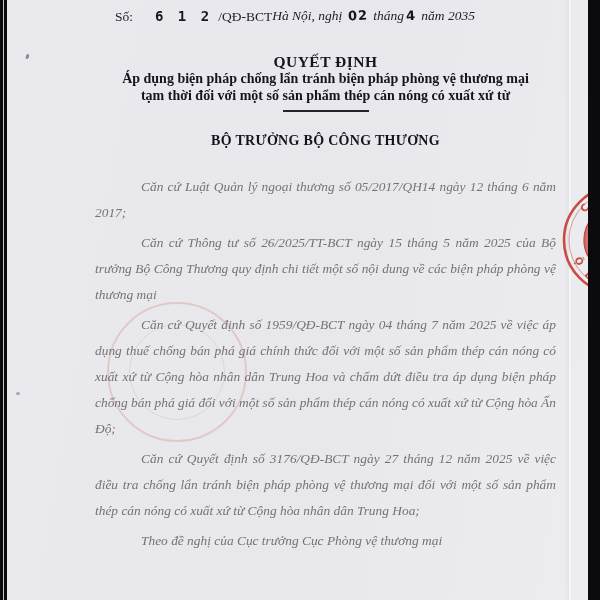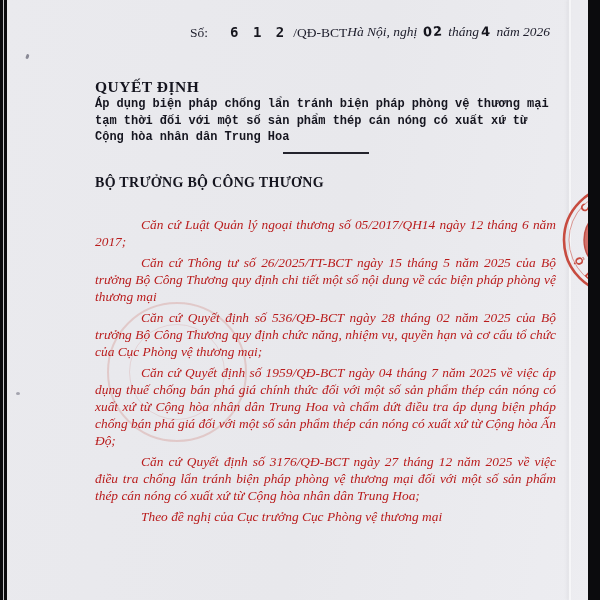--- a/index.html
+++ b/index.html
@@ -20,46 +20,46 @@
   }
   .fold-line{
     position:absolute;left:569px;top:0;width:2px;height:600px;z-index:4;
     background:rgba(255,255,255,.5);box-shadow:-2px 0 3px rgba(120,120,135,.12);
   }
   .content{
     position:absolute;left:95px;top:0;width:461px;z-index:6;
   }
   
   .doc-header{
-    margin-top:24px;display:flex;justify-content:flex-end;align-items:flex-start;
+    margin-top:8px;display:flex;justify-content:flex-start;align-items:flex-start;
     padding-left:20px;font-size:13.5px;
   }
   .doc-number{white-space:nowrap;color:#20202e;}
   .doc-number .num{
     font-family:"DejaVu Sans Mono",monospace;font-weight:700;font-size:14px;
     letter-spacing:3px;margin:0 6px 0 22px;color:#17171f;
   }
   .dateline{font-style:italic;white-space:nowrap;color:#20202e;padding-right:6px;}
   .handwrit{
     font-family:"DejaVu Sans",sans-serif;font-style:normal;font-weight:700;
     display:inline-block;transform:rotate(-3deg);font-size:13px;color:#15151d;
     margin:0 2px;letter-spacing:1px;
   }
   
-  .title-block{margin-top:37px;text-align:left;color:#15151f;}
+  .title-block{margin-top:28px;text-align:center;color:#15151f;}
   .title-heading{font-size:15.5px;font-weight:700;letter-spacing:.5px;margin:0;}
-  .title-line{font-size:12px;font-weight:700;line-height:16.5px;margin:0;font-family:Liberation Mono, monospace;}
+  .title-line{font-size:14px;font-weight:700;line-height:16.5px;margin:0;}
   .title-rule{width:86px;height:2px;background:#23232c;margin:6px auto 0;}
-  .issuer{margin-top:21px;text-align:left;font-size:14px;font-weight:700;
+  .issuer{margin-top:21px;text-align:center;font-size:14px;font-weight:700;
     letter-spacing:.3px;color:#15151f;}
   
   .paras{margin-top:25px;}
   .paras p{
-    font-style:italic;font-size:13.4px;line-height:17px;text-align:justify;
-    text-indent:46px;margin:0 0 4px 0;color:#b91c1c;
+    font-style:italic;font-size:13.4px;line-height:26px;text-align:justify;
+    text-indent:46px;margin:0 0 4px 0;color:#737373;
   }
   
   .seal{position:absolute;left:558px;top:183px;width:30px;height:116px;z-index:10;overflow:visible;}
   .seal svg{overflow:visible;}
   
   .ghost-stamp{
     position:absolute;left:107px;top:302px;width:136px;height:136px;border-radius:50%;
     border:2px solid rgba(193,74,62,.20);z-index:2;
   }
   .ghost-stamp::before{
@@ -83,38 +83,36 @@
 <div class="content">
 
   <div class="doc-header">
     <span class="doc-number">
       <span>Số:</span><span class="num">6 1 2</span><span>/QĐ-BCT</span>
     </span>
     <span class="dateline">
       <span>Hà Nội, nghị</span>
       <span class="handwrit">02</span>
       <span>tháng</span><span class="handwrit">4</span>
-      <span>năm 2026</span>
+      <span>năm 2035</span>
     </span>
   </div>
 
   <div class="title-block">
     <div class="title-heading">QUYẾT ĐỊNH</div>
     <div class="title-line">Áp dụng biện pháp chống lẩn tránh biện pháp phòng vệ thương mại</div>
     <div class="title-line">tạm thời đối với một số sản phẩm thép cán nóng có xuất xứ từ</div>
-    <div class="title-line">Cộng hòa nhân dân Trung Hoa</div>
     <div class="title-rule"></div>
   </div>
 
   <div class="issuer">BỘ TRƯỞNG BỘ CÔNG THƯƠNG</div>
 
   <div class="paras">
     <p>Căn cứ Luật Quản lý ngoại thương số 05/2017/QH14 ngày 12 tháng 6 năm 2017;</p>
     <p>Căn cứ Thông tư số 26/2025/TT-BCT ngày 15 tháng 5 năm 2025 của Bộ trưởng Bộ Công Thương quy định chi tiết một số nội dung về các biện pháp phòng vệ thương mại</p>
-    <p>Căn cứ Quyết định số 536/QĐ-BCT ngày 28 tháng 02 năm 2025 của Bộ trưởng Bộ Công Thương quy định chức năng, nhiệm vụ, quyền hạn và cơ cấu tổ chức của Cục Phòng vệ thương mại;</p>
     <p>Căn cứ Quyết định số 1959/QĐ-BCT ngày 04 tháng 7 năm 2025 về việc áp dụng thuế chống bán phá giá chính thức đối với một số sản phẩm thép cán nóng có xuất xứ từ Cộng hòa nhân dân Trung Hoa và chấm dứt điều tra áp dụng biện pháp chống bán phá giá đối với một số sản phẩm thép cán nóng có xuất xứ từ Cộng hòa Ấn Độ;</p>
     <p>Căn cứ Quyết định số 3176/QĐ-BCT ngày 27 tháng 12 năm 2025 về việc điều tra chống lẩn tránh biện pháp phòng vệ thương mại đối với một số sản phẩm thép cán nóng có xuất xứ từ Cộng hòa nhân dân Trung Hoa;</p>
     <p>Theo đề nghị của Cục trưởng Cục Phòng vệ thương mại</p>
   </div>
 </div>
 
 <div class="seal">
   <svg width="120" height="116" viewBox="0 0 120 116" xmlns="http://www.w3.org/2000/svg">
     <g opacity="0.9">
       <circle cx="60" cy="57" r="54" fill="none" stroke="#c43b2e" stroke-width="2.6"></circle>

